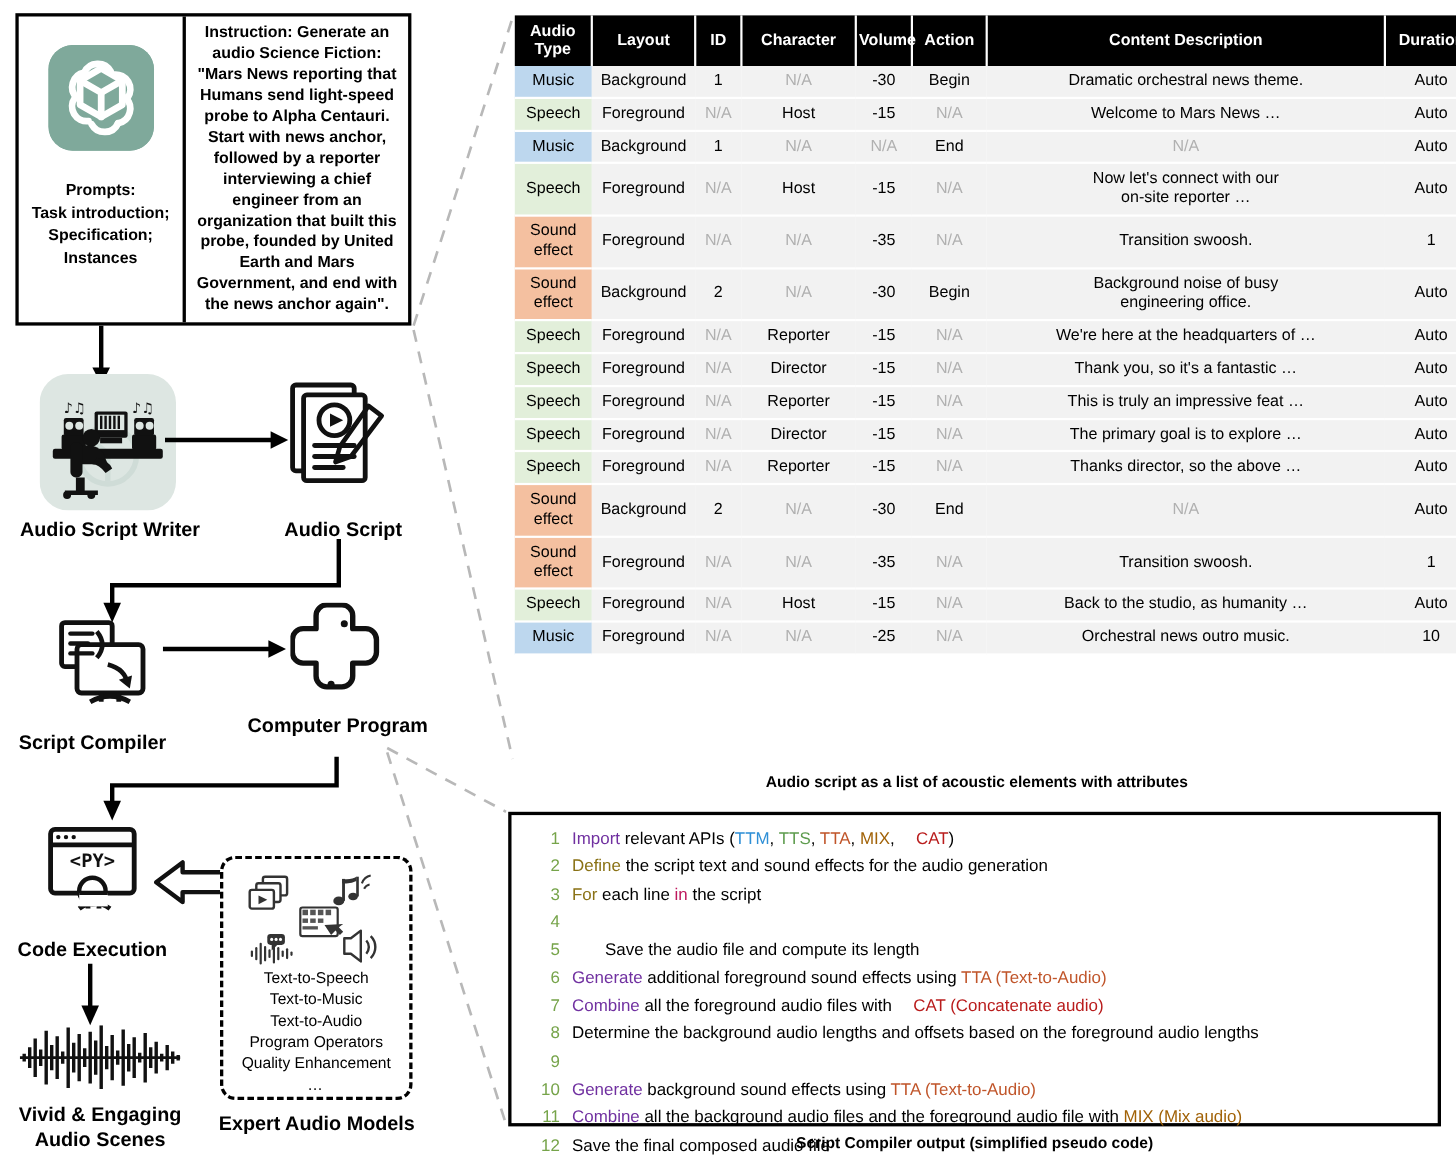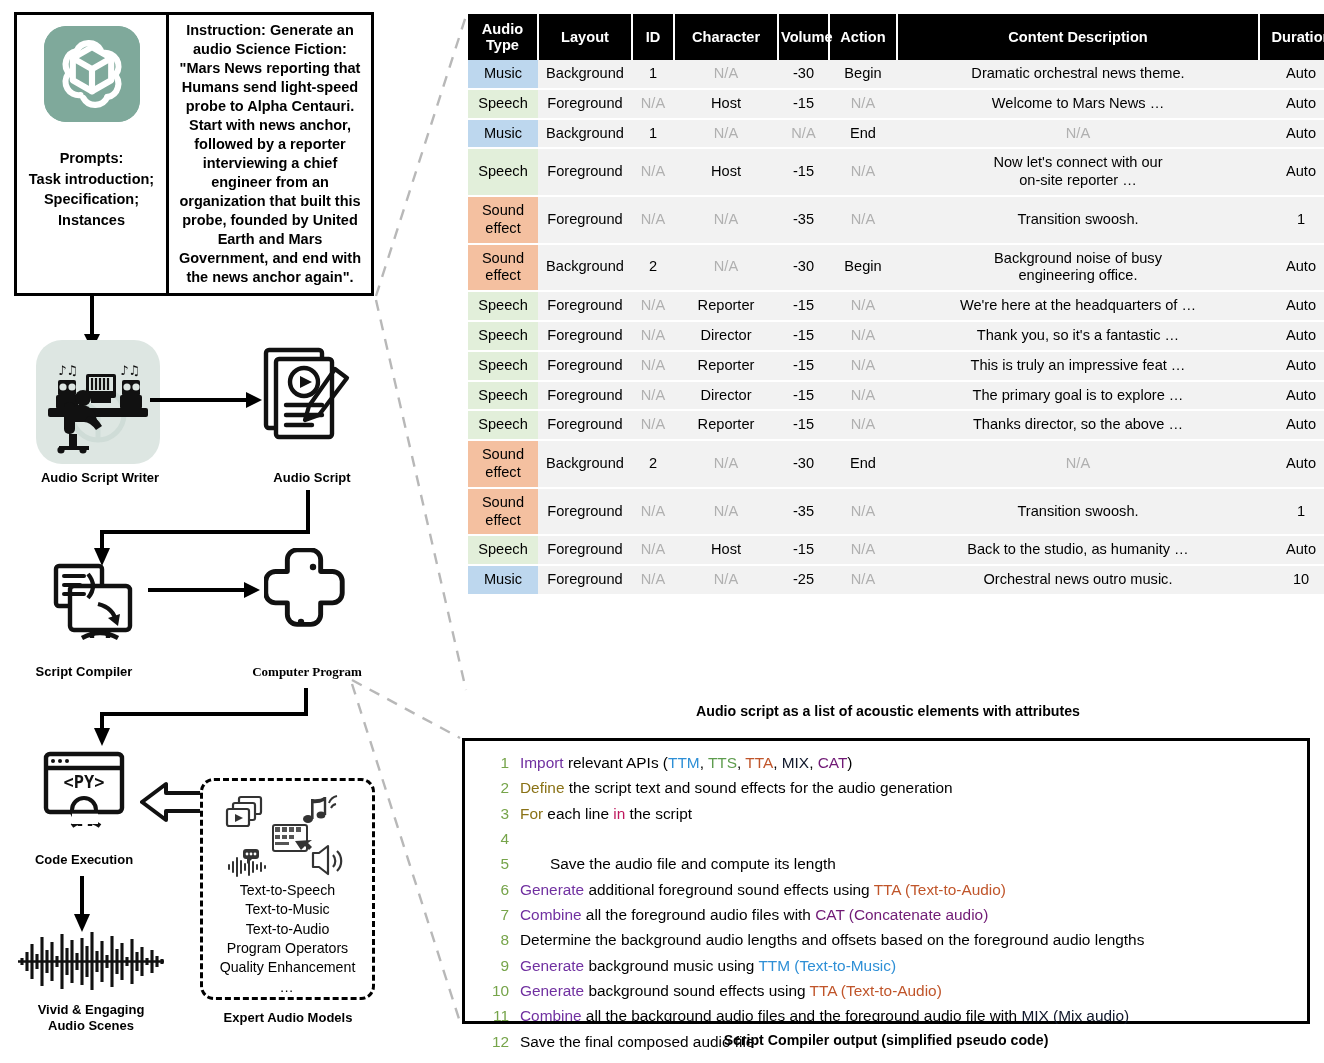--- a/index.html
+++ b/index.html
@@ -12,33 +12,33 @@
   }
   .abs{position:absolute;}
 
   
   #prompt-box{
     left:14px;top:12px;width:360px;height:284px;
     border:3px solid #000;box-sizing:border-box;display:flex;background:#fff;
   }
   #prompt-left{
     width:152px;border-right:3px solid #000;box-sizing:border-box;
-    display:flex;flex-direction:column;align-items:center;padding-top:11px;
+    display:flex;flex-direction:column;align-items:center;padding-top:26px;
   }
   #oai-logo{width:96px;height:96px;border-radius:22px;background:#7fa99b;display:block;}
   #prompt-left .plabel{
     margin-top:26px;text-align:center;font-size:14.5px;font-weight:bold;line-height:1.42;
   }
   #prompt-right{
     flex:1;padding:6px 8px 12px 8px;box-sizing:border-box;
     text-align:center;font-size:14.5px;font-weight:bold;line-height:1.31;
   }
 
   .node-label{
-    font-size:13px;font-weight:bold;text-align:center;line-height:1.25;
+    font-size:18px;font-weight:bold;text-align:center;line-height:1.25;
   }
 
   svg.icon{display:block;}
 
   
   #guides{left:0;top:0;width:1324px;height:1063px;pointer-events:none;}
 
   
   #table-wrap{left:468px;top:14px;width:870px;}
   table{border-collapse:collapse;width:870px;table-layout:fixed;font-size:14.6px;}
@@ -72,22 +72,22 @@
   }
   .ln{
     width:34px;text-align:right;margin-right:11px;color:#76a44a;flex:none;font-weight:normal;
   }
   .kw-purple{color:#7030a0;}
   .kw-olive{color:#8a7216;}
   .kw-orange{color:#be185d;}
   .api-ttm{color:#2e8fd6;}
   .api-tts{color:#5e9c4e;}
   .api-tta{color:#c0552a;}
-  .api-mix{color:#0f172a;}
-  .api-cat{color:#701a75;}
+  .api-mix{color:#a16207;}
+  .api-cat{color:#b91c1c;margin-left:15px;}
   .ind{padding-left:30px;}
 
   
   #expert-box{
     left:200px;top:778px;width:175px;height:222px;
     border:3px dashed #000;border-radius:14px;box-sizing:border-box;background:#fff;
   }
   #expert-list{
     text-align:center;font-size:14.2px;line-height:1.36;margin-top:4px;
   }
@@ -234,21 +234,21 @@
   <svg class="icon" viewBox="0 0 86 94" width="86" height="94">
     <g fill="none" stroke="#111" stroke-width="5" stroke-linejoin="round">
       <path d="M43 4 h14 a10 10 0 0 1 10 10 v12 h12 a10 10 0 0 1 10 10 v12 a10 10 0 0 1 -10 10 h-12
                v12 a10 10 0 0 1 -10 10 h-14 a10 10 0 0 1 -10 -10 v-12 h-12 a10 10 0 0 1 -10 -10 v-12
                a10 10 0 0 1 10 -10 h12 v-12 a10 10 0 0 1 10 -10 z" transform="translate(-9,-2) scale(0.98)"></path>
     </g>
     <circle cx="49" cy="19" r="3.2" fill="#111"></circle>
     <circle cx="37" cy="74" r="3.2" fill="#111"></circle>
   </svg>
 </div>
-<div class="abs node-label" style="left:212px;top:664px;width:190px;font-family:Liberation Serif, serif;">Computer Program</div>
+<div class="abs node-label" style="left:212px;top:648px;width:190px;">Computer Program</div>
 
 <svg class="abs" style="left:70px;top:640px;width:260px;height:110px;">
   <path d="M236 48 L236 74 L32 74 L32 92" fill="none" stroke="#000" stroke-width="4"></path>
   <polygon points="32,106 24,88 40,88" fill="#000"></polygon>
 </svg>
 
 <div class="abs" style="left:40px;top:748px;width:96px;height:92px;">
   <svg class="icon" viewBox="0 0 96 92" width="96" height="92">
     <g fill="none" stroke="#111" stroke-width="4.4" stroke-linejoin="round">
       <rect x="6" y="6" width="76" height="58" rx="4"></rect>
@@ -572,19 +572,19 @@
 <div id="code-box" class="abs">
   <div id="code-lines">
       <div class="code-line"><span class="ln">1</span><span><span class="kw-purple">Import</span><span> relevant APIs (</span><span class="api-ttm">TTM</span><span>, </span><span class="api-tts">TTS</span><span>, </span><span class="api-tta">TTA</span><span>, </span><span class="api-mix">MIX</span><span>, </span><span class="api-cat">CAT</span><span>)</span></span></div>
       <div class="code-line"><span class="ln">2</span><span><span class="kw-olive">Define</span><span> the script text and sound effects for the audio generation</span></span></div>
       <div class="code-line"><span class="ln">3</span><span><span class="kw-olive">For</span><span> each line </span><span class="kw-orange">in</span><span> the script</span></span></div>
       <div class="code-line"><span class="ln">4</span></div>
       <div class="code-line"><span class="ln">5</span><span class="ind"><span>Save the audio file and compute its length</span></span></div>
       <div class="code-line"><span class="ln">6</span><span><span class="kw-purple">Generate</span><span> additional foreground sound effects using </span><span class="api-tta">TTA (Text-to-Audio)</span></span></div>
       <div class="code-line"><span class="ln">7</span><span><span class="kw-purple">Combine</span><span> all the foreground audio files with </span><span class="api-cat">CAT (Concatenate audio)</span></span></div>
       <div class="code-line"><span class="ln">8</span><span><span>Determine the background audio lengths and offsets based on the foreground audio lengths</span></span></div>
-      <div class="code-line"><span class="ln">9</span><span><span class="kw-purple">Generate</span><span> background music using </span><span class="api-ttm">TTM (Text-to-Music)</span></span></div>
+      <div class="code-line"><span class="ln">9</span></div>
       <div class="code-line"><span class="ln">10</span><span><span class="kw-purple">Generate</span><span> background sound effects using </span><span class="api-tta">TTA (Text-to-Audio)</span></span></div>
       <div class="code-line"><span class="ln">11</span><span><span class="kw-purple">Combine</span><span> all the background audio files and the foreground audio file with </span><span class="api-mix">MIX (Mix audio)</span></span></div>
       <div class="code-line"><span class="ln">12</span><span><span>Save the final composed audio file</span></span></div>
     </div>
 </div>
 <div class="abs cap" style="left:462px;top:1032px;width:848px;">Script Compiler output (simplified pseudo code)</div>
 
 </body></html>

